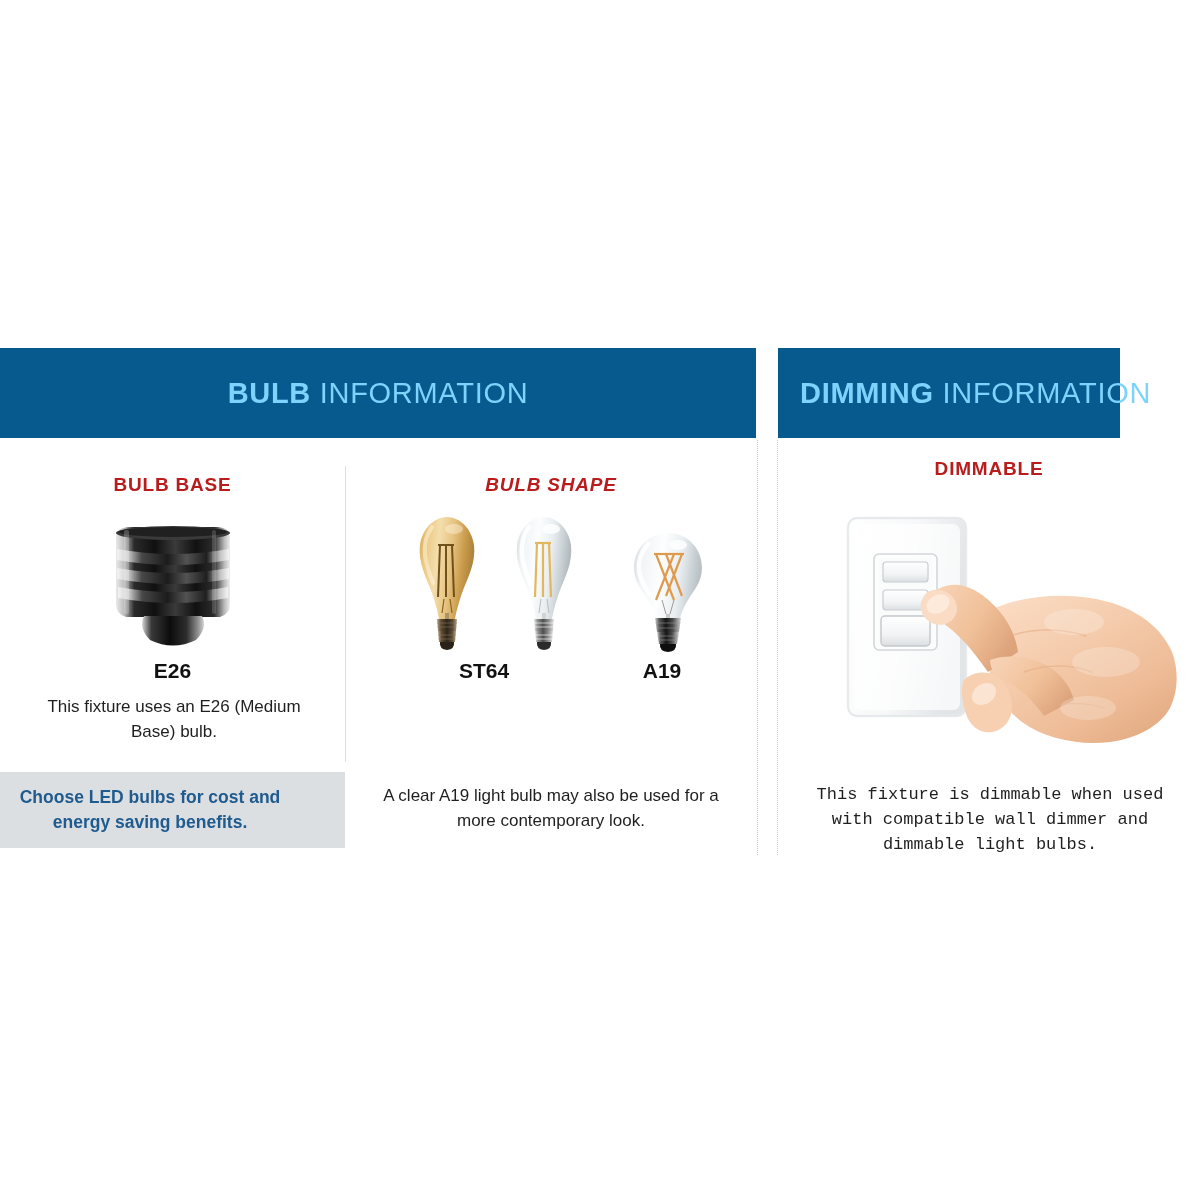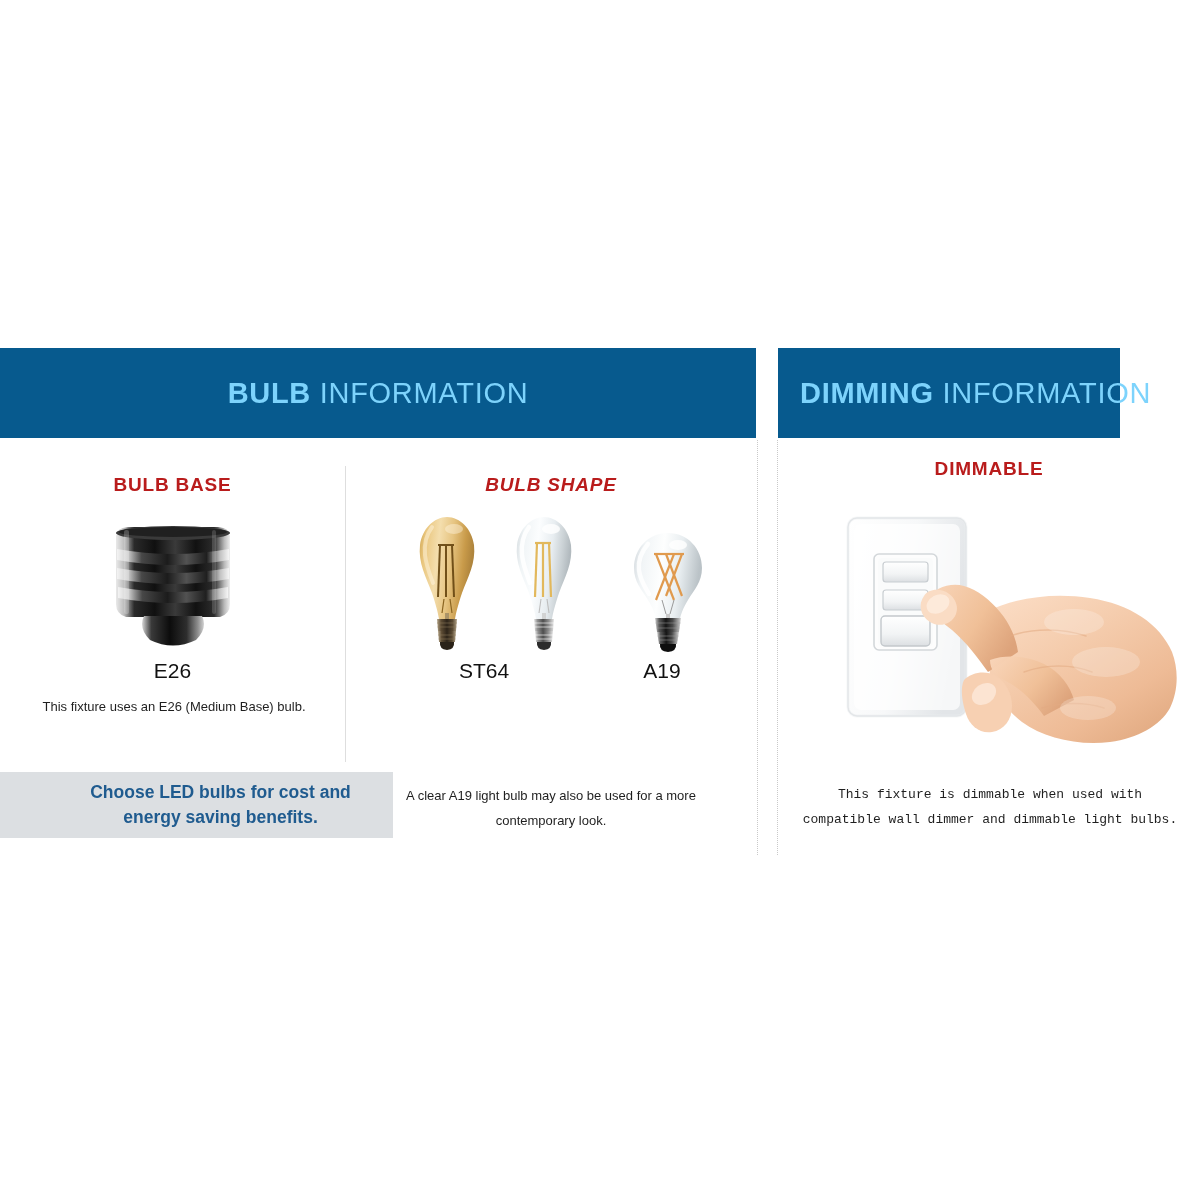--- a/index.html
+++ b/index.html
@@ -75,55 +75,54 @@
     text-align: center;
     white-space: nowrap;
   }
   #bulb-base-heading  { left: 0px;   top: 474px; width: 345px; }
   #bulb-shape-heading { left: 346px; top: 474px; width: 410px; font-style: italic; }
   #dimmable-heading   { left: 778px; top: 458px; width: 422px; }
 
   
   .body-copy {
     position: absolute;
-    font-size: 13px;
+    font-size: 17px;
     line-height: 25px;
     color: #1f1f1f;
     text-align: center;
   }
   #bulb-base-copy   { left: 24px;  top: 694px; width: 300px; }
   #bulb-shape-copy  { left: 376px; top: 694px; width: 350px; }
   #bulb-shape-copy2 { left: 376px; top: 783px; width: 350px; }
   #dimmable-copy    { left: 798px; top: 782px; width: 384px; font-family: Liberation Mono, monospace; }
 
   
   .spec-label {
     position: absolute;
     font-size: 21px;
-    font-weight: 400;
+    font-weight: 700;
     color: #111111;
     text-align: center;
     white-space: nowrap;
   }
   #e26-label  { left: 0px;   top: 659px; width: 345px; }
   #st64-label { left: 424px; top: 659px; width: 120px; }
   #a19-label  { left: 610px; top: 659px; width: 104px; }
 
   
   #led-callout {
     position: absolute;
     left: 0px;
     top: 772px;
     width: 345px;
-    height: 66px;
+    height: 76px;
     background: #dcdfe2;
     display: flex;
     align-items: center;
-    justify-content: center;
-    padding-left: 48px;
+    justify-content: flex-start;
   }
   #led-callout-text {
     font-size: 17.5px;
     line-height: 25px;
     font-weight: 700;
     color: #1f5b8f;
     text-align: center;
     width: 300px;
   }
 

